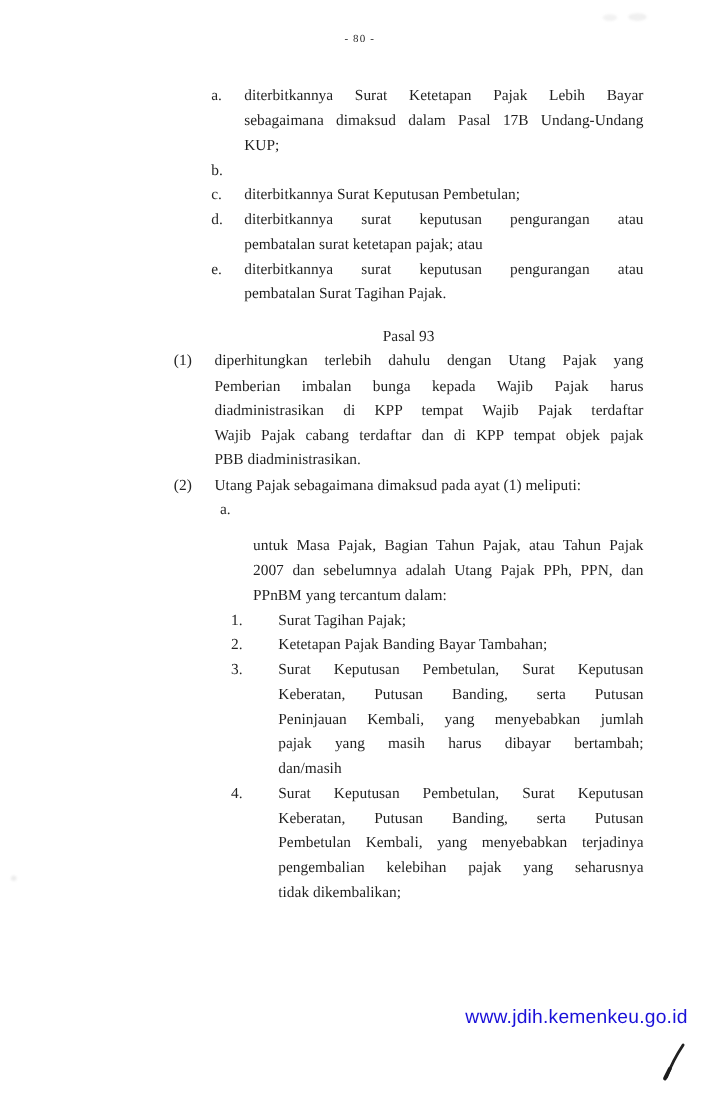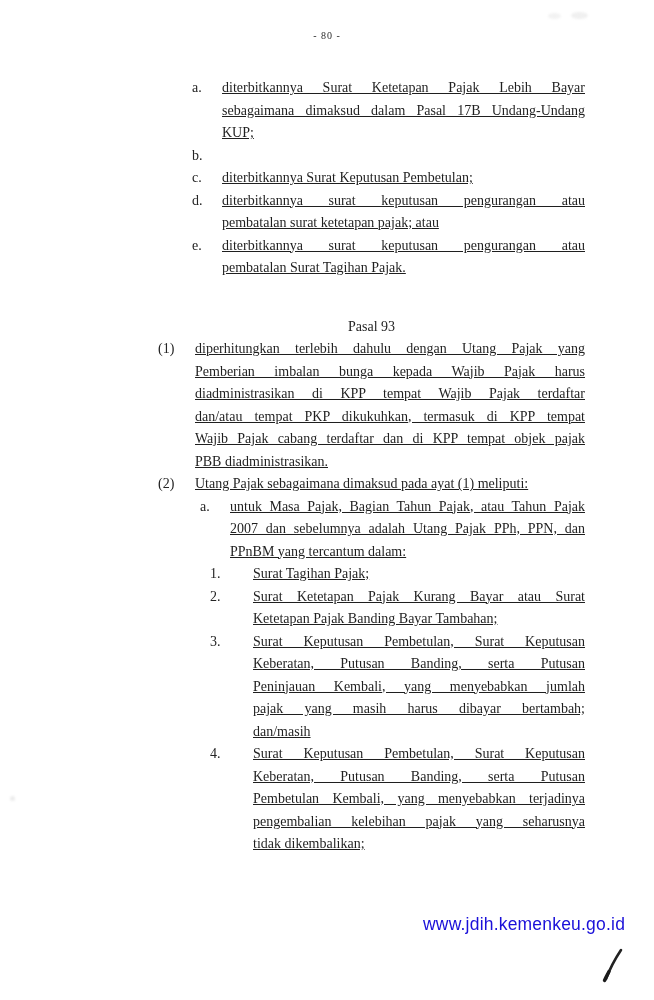--- a/index.html
+++ b/index.html
@@ -48,38 +48,37 @@
   .lvl-L0 { margin-left: 158px; }
   .lvl-L0 > .marker { width: 37px; }
   .lvl-L0 > .lines  { width: 390px; }
 
   .lvl-L1 { margin-left: 192px; }
   .lvl-L1 > .marker { width: 30px; }
   .lvl-L1 > .lines  { width: 363px; }
 
   .lvl-L2 { margin-left: 200px; }
   .lvl-L2 > .marker { width: 30px; }
-  .lvl-L2 > .lines  { width: 355px; }
+  .lvl-L2 > .lines  { width: 355px; margin-top: 33px; }
 
   .lvl-L3 { margin-left: 210px; }
   .lvl-L3 > .marker { width: 43px; }
   .lvl-L3 > .lines  { width: 332px; }
 
   .text-line {
     text-align: justify;
     text-align-last: justify;
     white-space: nowrap;
-    text-decoration: underline;
   }
   .text-line.last {
     text-align-last: left;
   }
 
   .article-heading {
-    margin-top: 36px;
+    margin-top: 16px;
     margin-left: 158px;
     width: 427px;
     text-align: center;
     color: #242424;
   }
 
   
   .footer-link {
     position: absolute;
     left: 423px;
@@ -154,21 +153,20 @@
       </div>
     </div>
   <div class="article-heading">Pasal 93</div>
   <div id="verse-list">
       <div class="list-item lvl-L0">
         <div class="marker">(1)</div>
         <div class="lines">
           <div class="text-line">diperhitungkan terlebih dahulu dengan Utang Pajak yang</div>
           <div class="text-line">Pemberian imbalan bunga kepada Wajib Pajak harus</div>
           <div class="text-line">diadministrasikan di KPP tempat Wajib Pajak terdaftar</div>
-          <div class="text-line">dan/atau tempat PKP dikukuhkan, termasuk di KPP tempat</div>
           <div class="text-line">Wajib Pajak cabang terdaftar dan di KPP tempat objek pajak</div>
           <div class="text-line last">PBB diadministrasikan.</div>
         </div>
       </div>
       <div class="list-item lvl-L0">
         <div class="marker">(2)</div>
         <div class="lines">
           <div class="text-line last">Utang Pajak sebagaimana dimaksud pada ayat (1) meliputi:</div>
         </div>
       </div>
@@ -182,21 +180,20 @@
       </div>
       <div class="list-item lvl-L3">
         <div class="marker">1.</div>
         <div class="lines">
           <div class="text-line last">Surat Tagihan Pajak;</div>
         </div>
       </div>
       <div class="list-item lvl-L3">
         <div class="marker">2.</div>
         <div class="lines">
-          <div class="text-line">Surat Ketetapan Pajak Kurang Bayar atau Surat</div>
           <div class="text-line last">Ketetapan Pajak Banding Bayar Tambahan;</div>
         </div>
       </div>
       <div class="list-item lvl-L3">
         <div class="marker">3.</div>
         <div class="lines">
           <div class="text-line">Surat Keputusan Pembetulan, Surat Keputusan</div>
           <div class="text-line">Keberatan, Putusan Banding, serta Putusan</div>
           <div class="text-line">Peninjauan Kembali, yang menyebabkan jumlah</div>
           <div class="text-line">pajak yang masih harus dibayar bertambah;</div>

